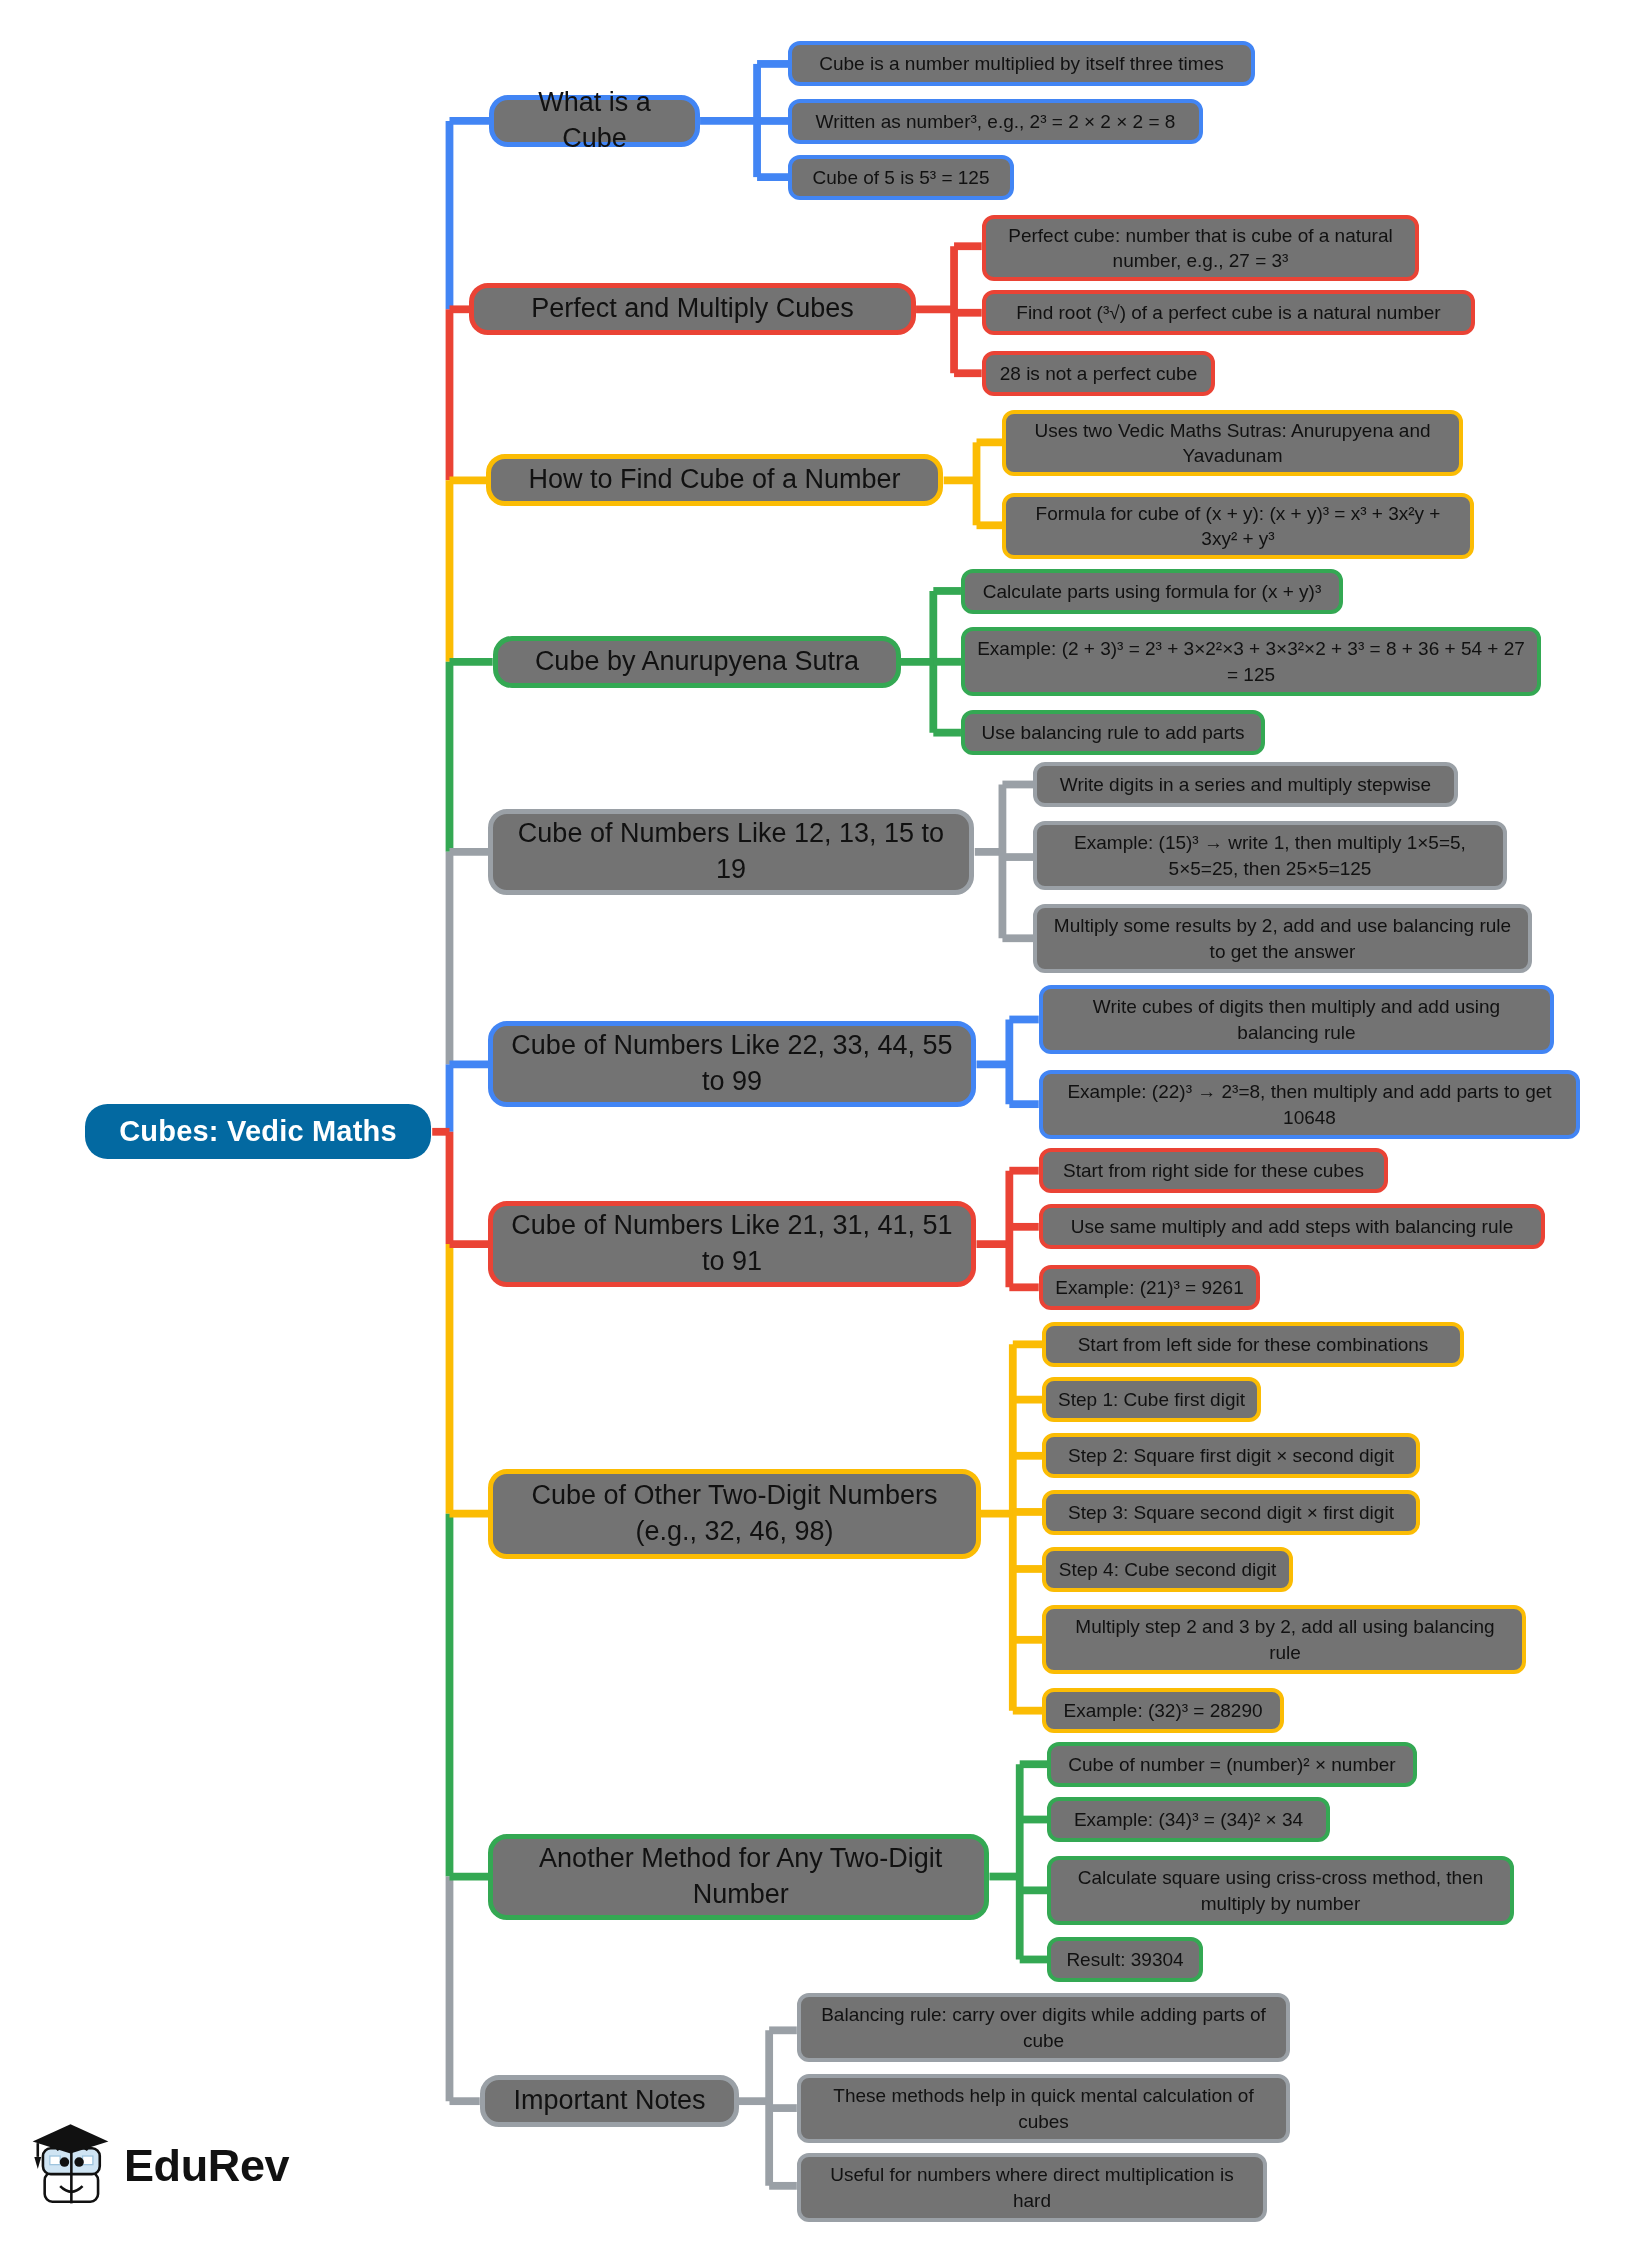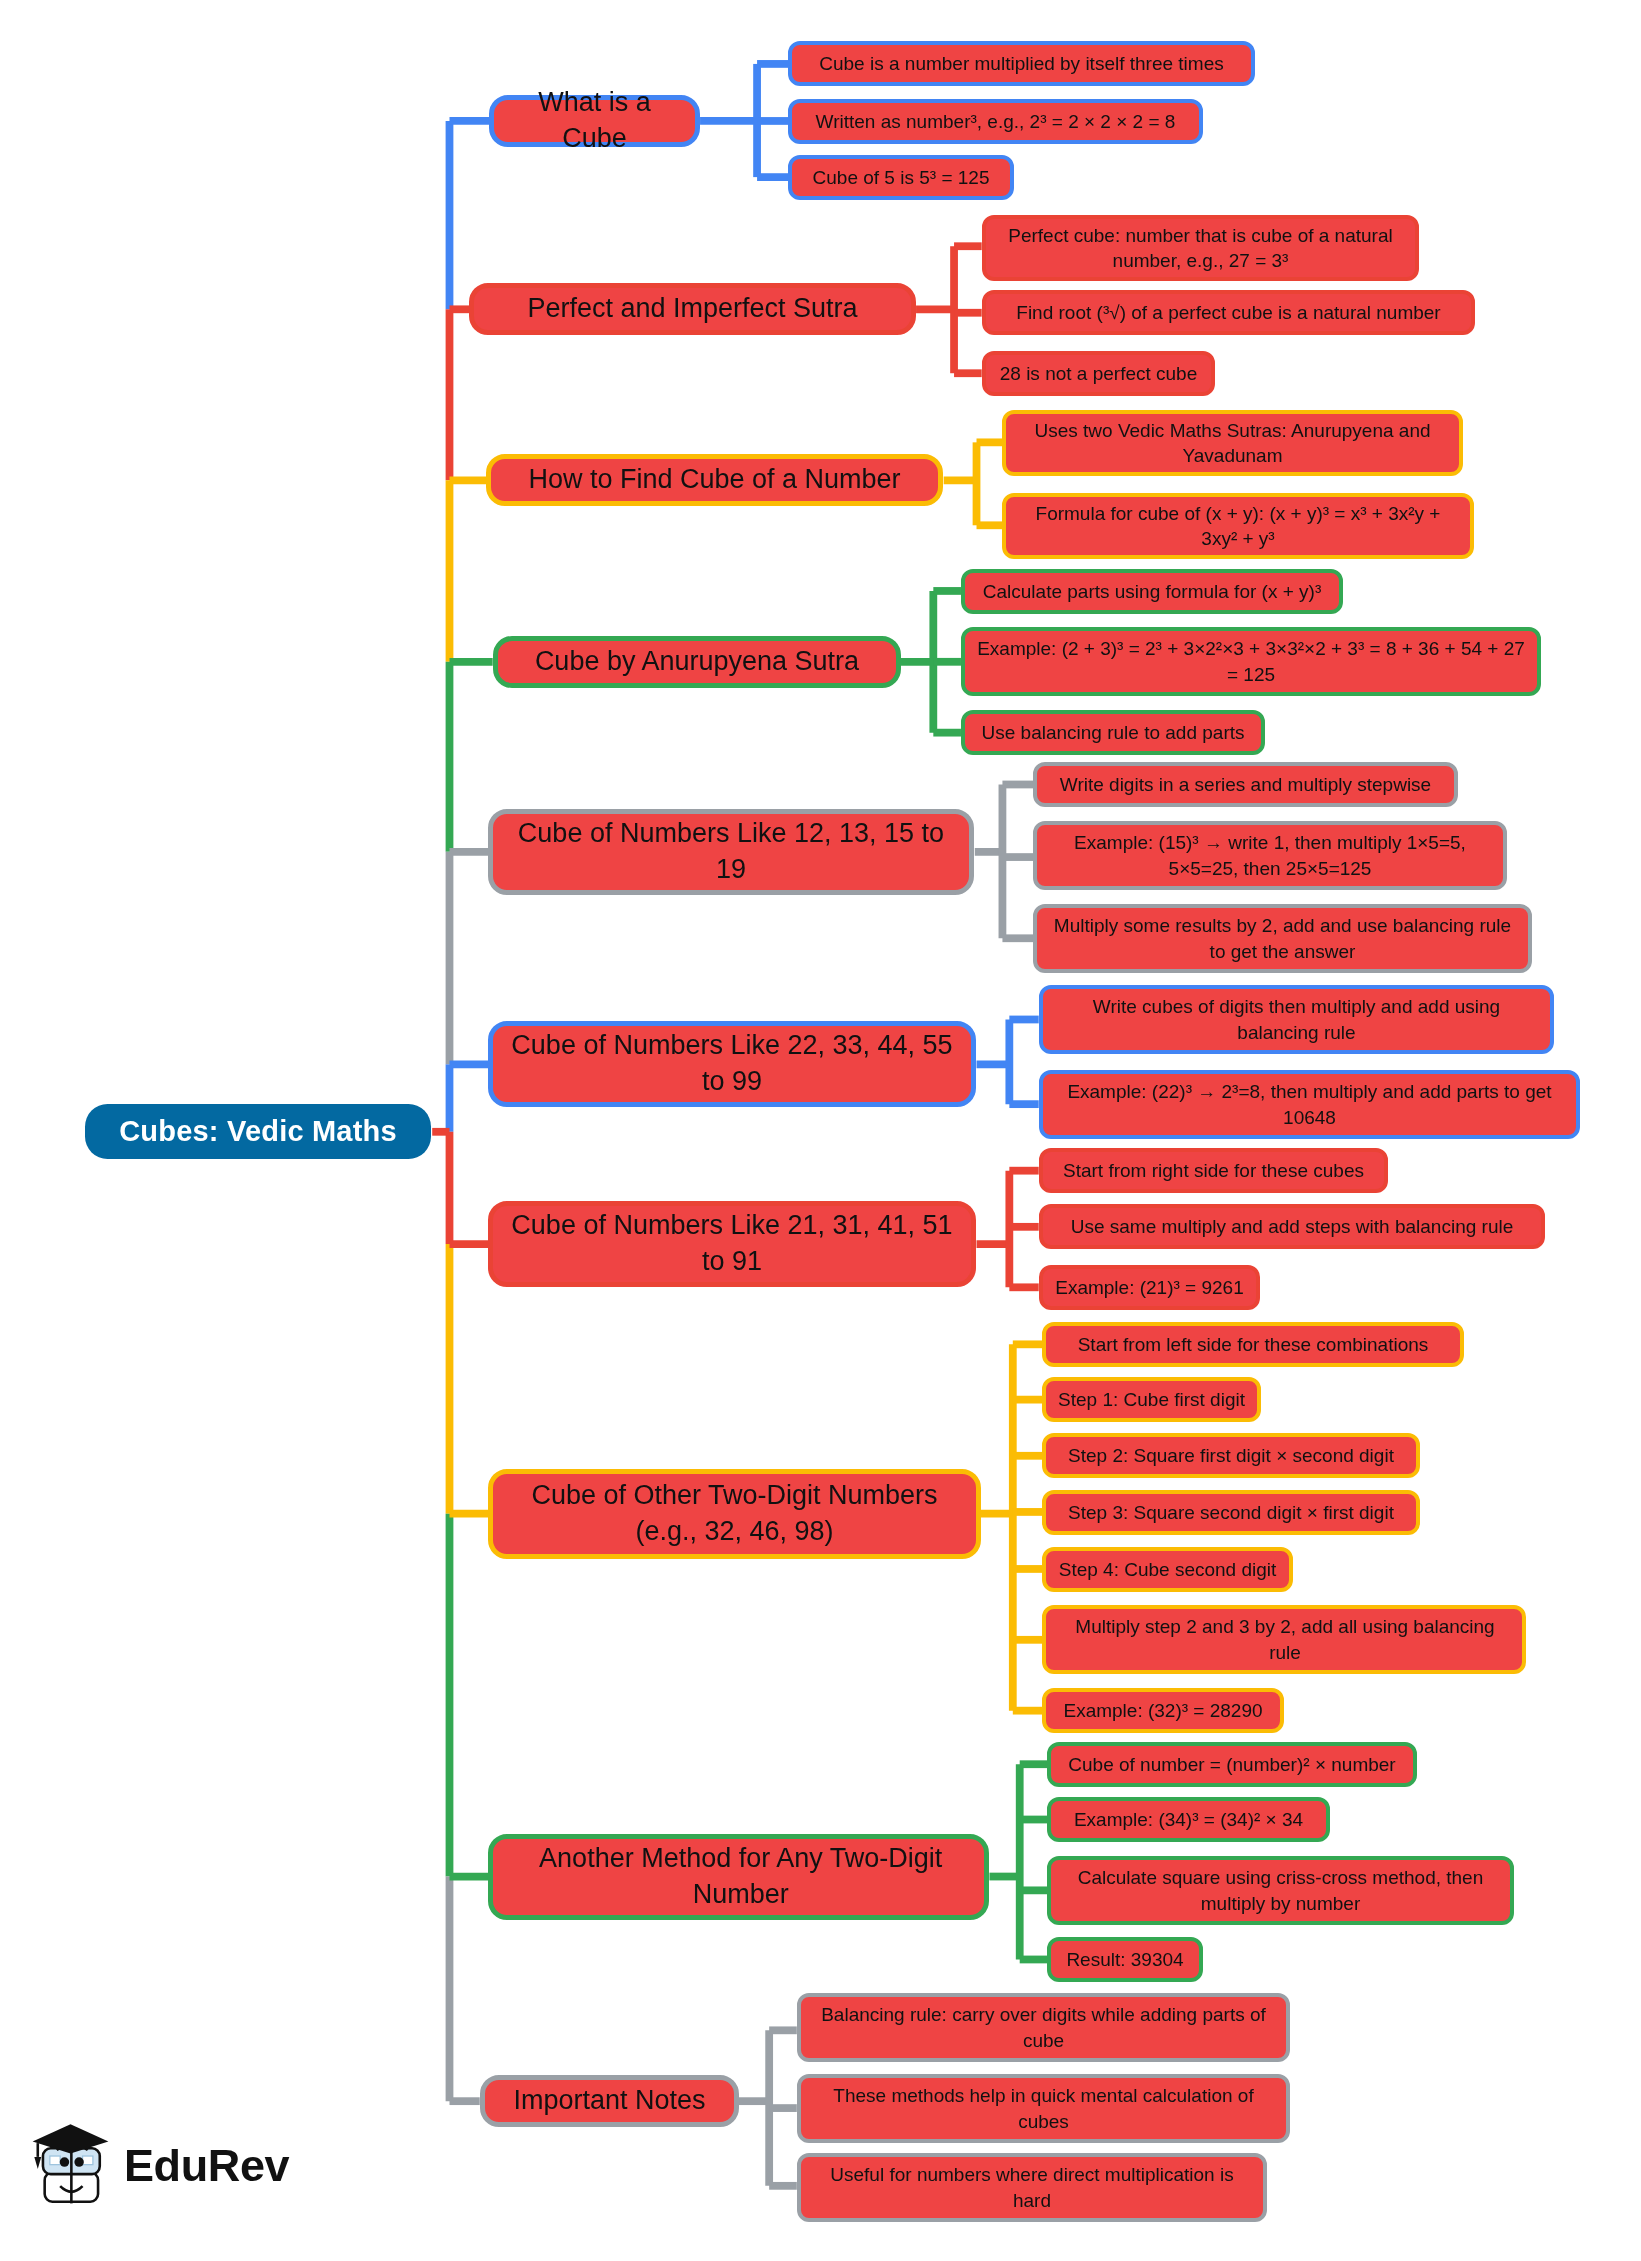--- a/index.html
+++ b/index.html
@@ -8,21 +8,21 @@
     width:1642px;height:2261px;position:relative;overflow:hidden;
     color:#111111;
   }
   #map{position:absolute;inset:0;}
   svg.lines{position:absolute;left:0;top:0;width:1642px;height:2261px;pointer-events:none;}
 
   
   .node{
     position:absolute;box-sizing:border-box;
     display:flex;align-items:center;justify-content:center;
-    text-align:center;background:#ef4444;
+    text-align:center;background:#737373;
     border-style:solid;border-width:4.3px;border-radius:14px;
     line-height:1.32;
     padding:5.2px 12px;
   }
   .root{
     background:#0369a1;color:#ffffff;border:none;border-radius:22.5px;
     font-size:29px;font-weight:bold;letter-spacing:0.2px;
     padding:8.6px 22.5px;
   }
   .branch{
@@ -151,21 +151,21 @@
     <span>Cube is a number multiplied by itself three times</span>
   </div>
   <div class="node leaf c-blue" style="left:788px;top:99px;width:415px;height:45px;">
     <span>Written as number³, e.g., 2³ = 2 × 2 × 2 = 8</span>
   </div>
   <div class="node leaf c-blue" style="left:788px;top:155px;width:226px;height:45px;">
     <span>Cube of 5 is 5³ = 125</span>
   </div>
 
   <div class="node branch c-red" style="left:469px;top:283px;width:447px;height:52px;">
-    <span>Perfect and Imperfect Sutra</span>
+    <span>Perfect and Multiply Cubes</span>
   </div>
   <div class="node leaf c-red" style="left:982px;top:215px;width:437px;height:66px;">
     <span>Perfect cube: number that is cube of a natural number, e.g., 27 = 3³</span>
   </div>
   <div class="node leaf c-red" style="left:982px;top:290px;width:493px;height:45px;">
     <span>Find root (³√) of a perfect cube is a natural number</span>
   </div>
   <div class="node leaf c-red" style="left:982px;top:351px;width:233px;height:45px;">
     <span>28 is not a perfect cube</span>
   </div>

